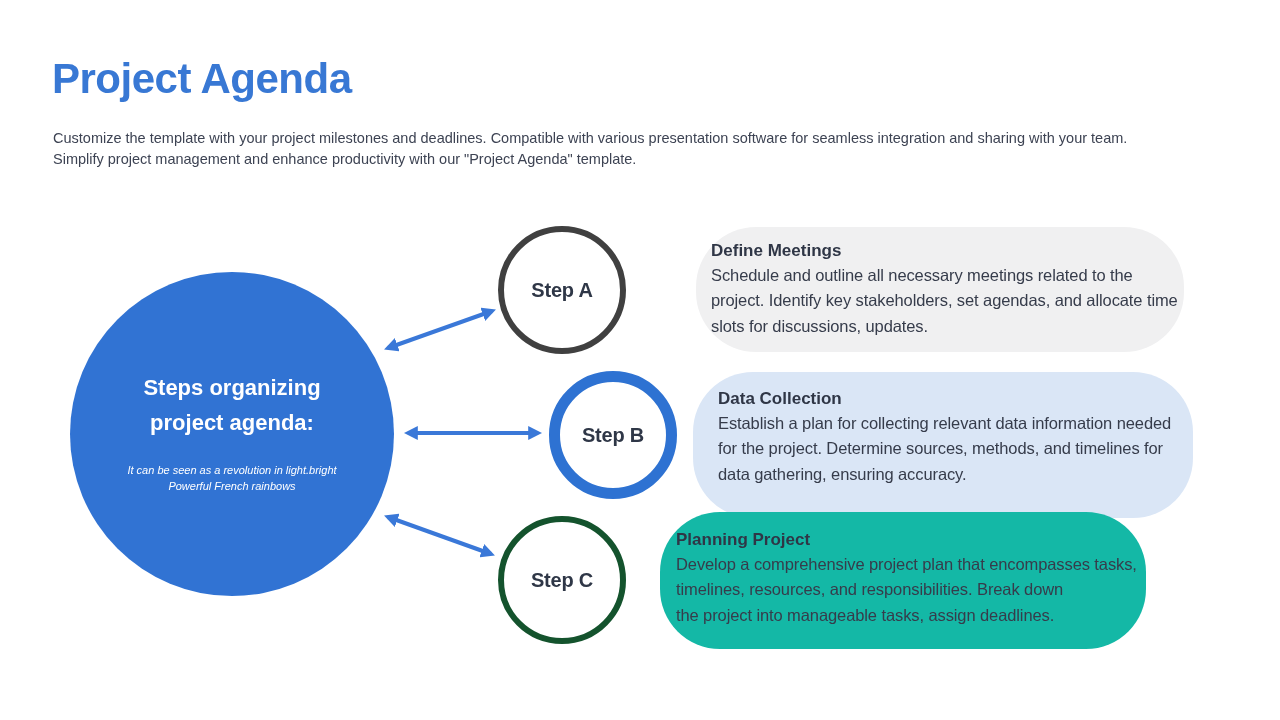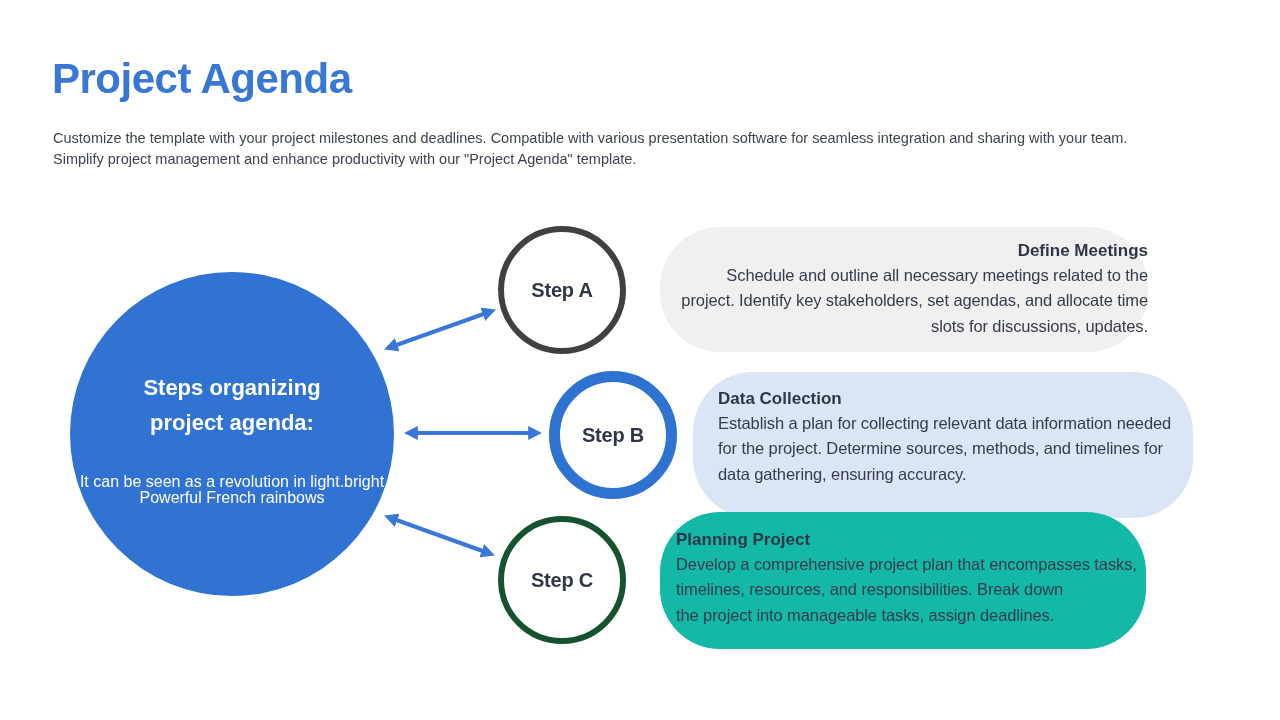--- a/index.html
+++ b/index.html
@@ -15,33 +15,33 @@
   .subtitle {
     position:absolute; left:53px; top:128px;
     font-size:14.5px; line-height:20.5px; color:#3d4353;
   }
   
   .hub {
     position:absolute; left:70px; top:272px; width:324px; height:324px;
     border-radius:50%; background:#3173d3; color:#ffffff; text-align:center;
   }
   .hub-heading { margin-top:98px; font-size:22px; line-height:35px; font-weight:700; }
-  .hub-sub { margin-top:34px; font-size:16px; line-height:16px; }
+  .hub-sub { margin-top:22px; font-size:11px; line-height:16px;font-style:italic; }
   
   .step {
     position:absolute; width:128px; height:128px; border-radius:50%;
     background:#ffffff; display:flex; align-items:center; justify-content:center;
   }
   .step-a { left:498px; top:226px; border:6px solid #404040; }
   .step-b { left:549px; top:371px; border:11px solid #2e72d2; }
   .step-c { left:498px; top:516px; border:6px solid #14532d; }
   .step-label { font-size:20px; font-weight:bold; color:#2f3747; letter-spacing:-0.2px; }
   
   .card { position:absolute; color:#363c4b; border-radius:60px; }
-  .card-a { left:660px; top:227px; width:488px; height:125px; background:#f0f0f1; padding:11px 0 0 15px;text-align:right; }
+  .card-a { left:696px; top:227px; width:488px; height:125px; background:#f0f0f1; padding:11px 0 0 15px; }
   .card-b { left:693px; top:372px; width:500px; height:146px; background:#dae6f6; padding:14px 0 9px 25px; }
   .card-c { left:660px; top:512px; width:486px; height:137px; background:#14b8a6; padding:15px 0 0 16px; }
   .card-title { font-size:17px; font-weight:bold; line-height:25px; color:#2f3646; }
   .card-line { display:block; white-space:nowrap; font-size:16.5px; line-height:25.4px; letter-spacing:-0.1px; }
   .arrows { position:absolute; left:0; top:0; pointer-events:none; }
 </style>
 </head>
 <body>
 
 <div class="slide">

